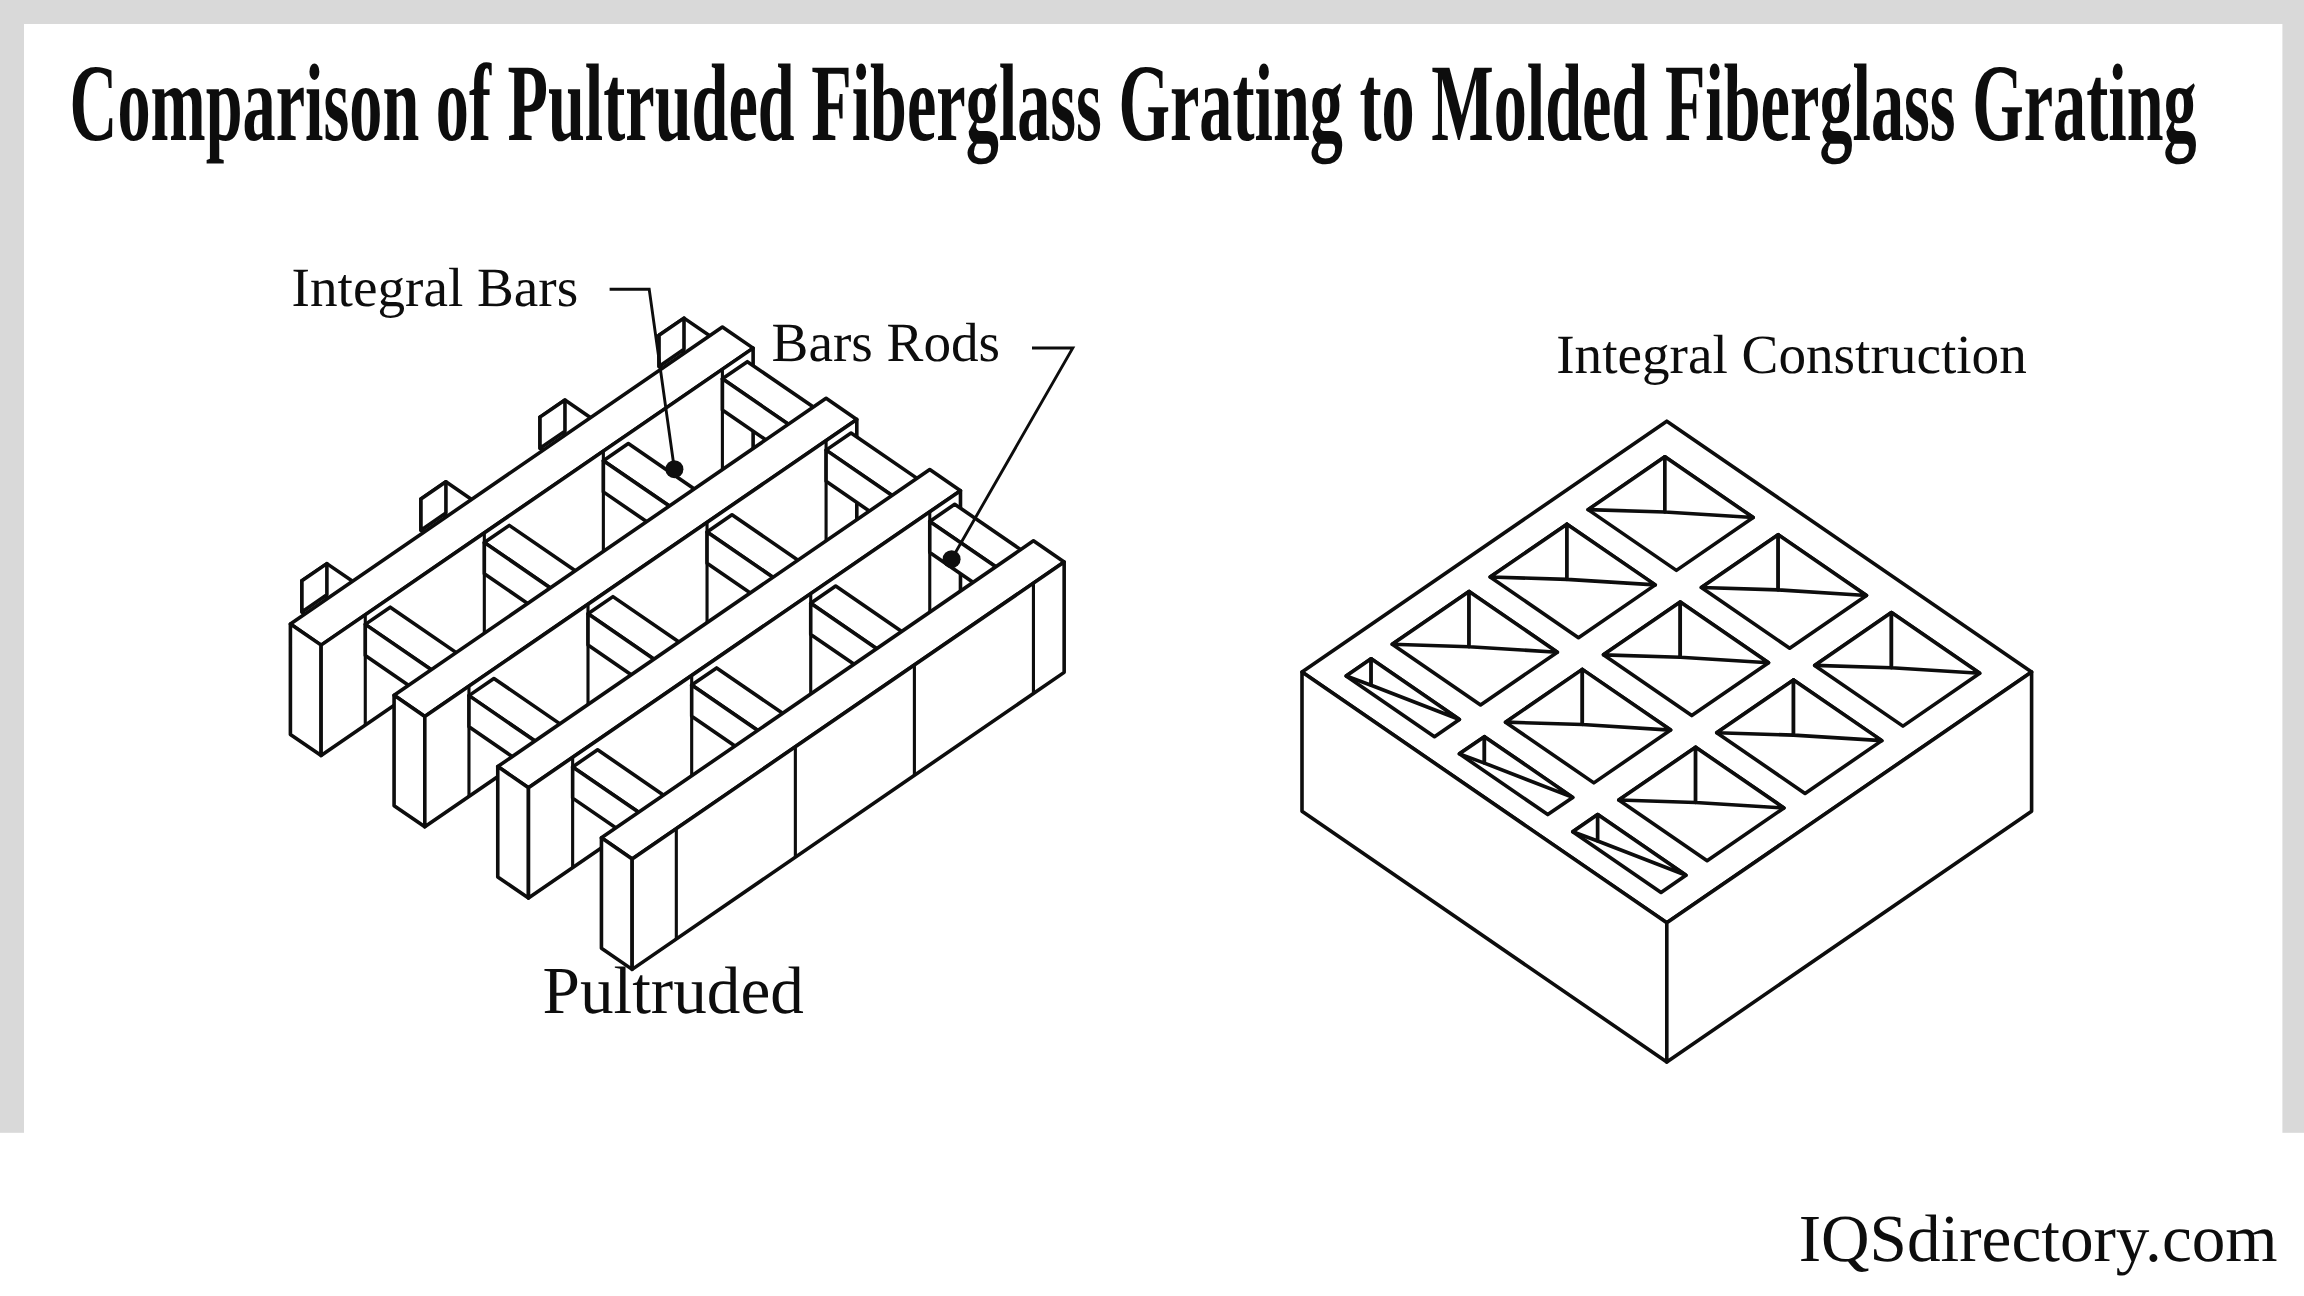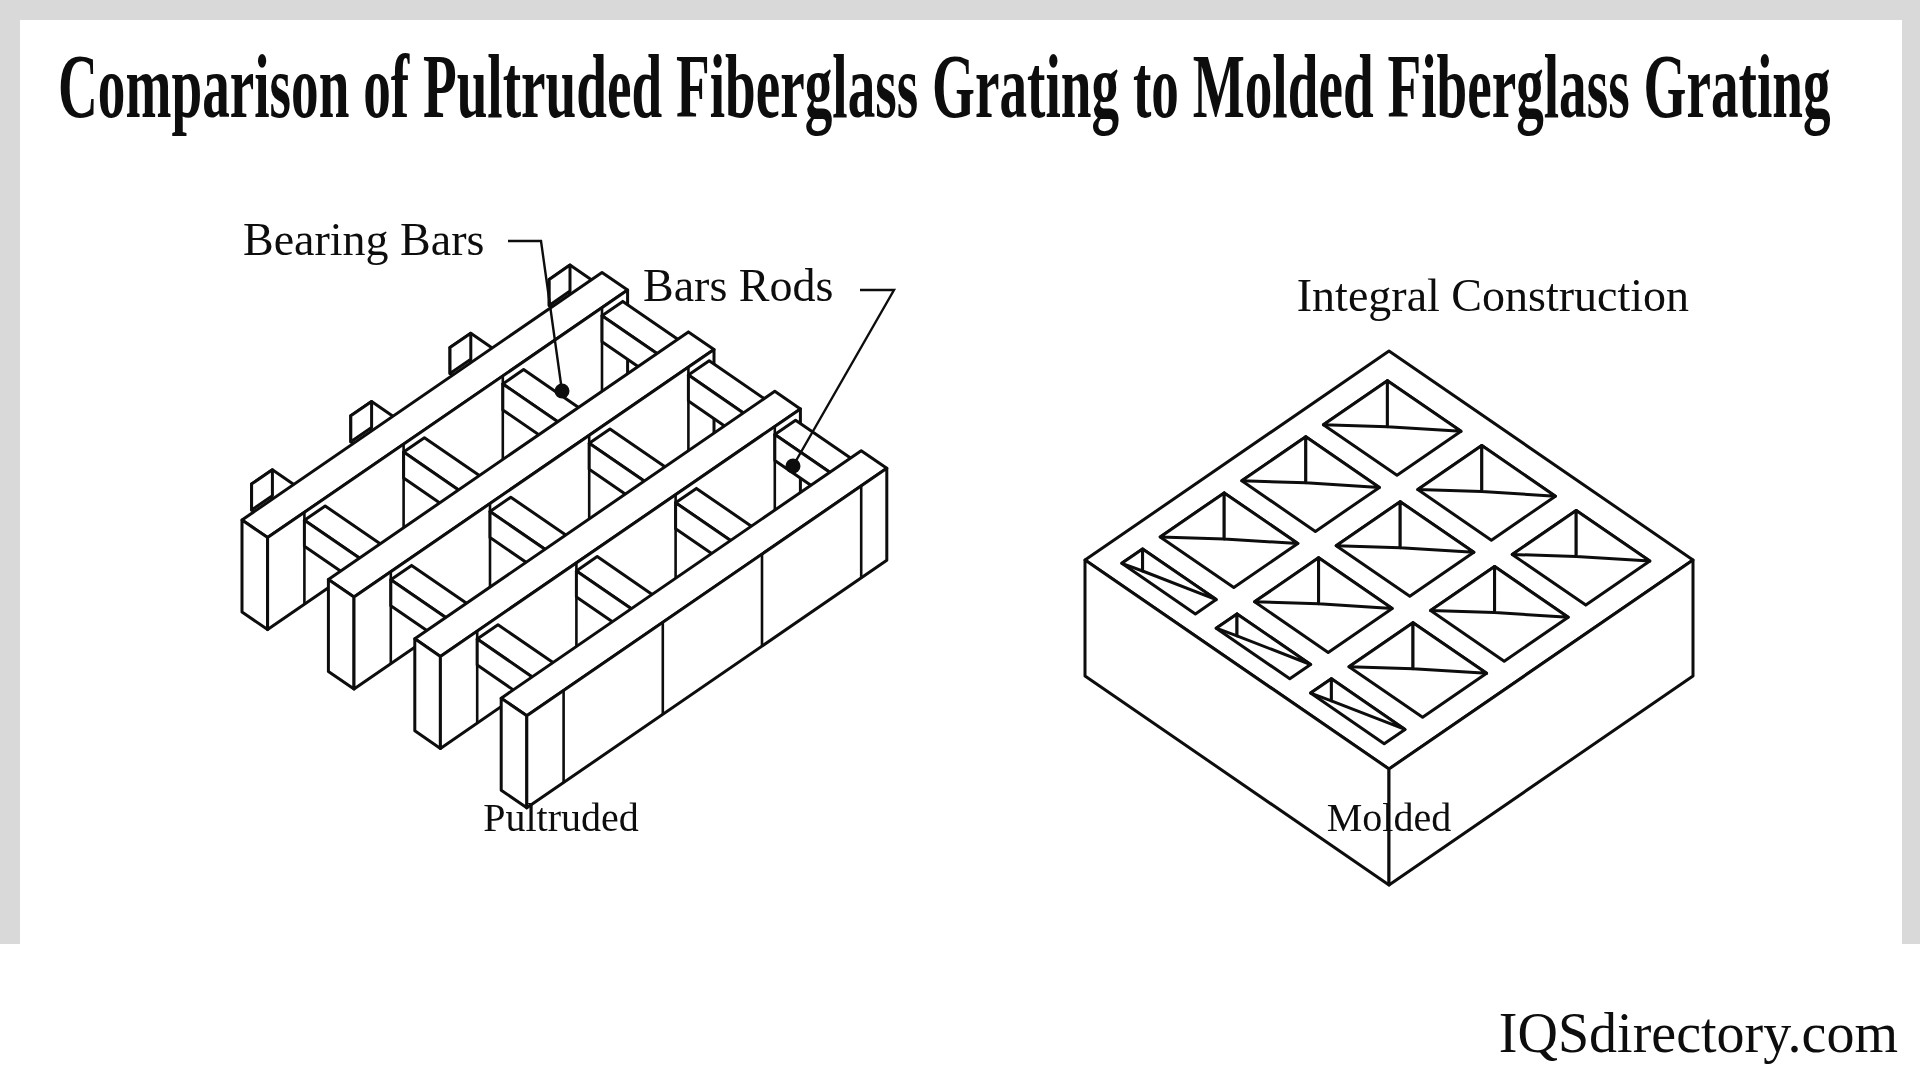--- a/index.html
+++ b/index.html
@@ -6,21 +6,21 @@
   body{width:1920px;height:1080px;overflow:hidden;font-family:"Liberation Serif",serif;}
   .page{position:absolute;left:0;top:0;width:1920px;height:944px;background:#d9d9d9;}
   .canvas{position:absolute;left:20px;top:20px;width:1882px;height:1040px;background:#ffffff;}
   .abs{position:absolute;white-space:nowrap;color:#0d0d0d;}
   .title{left:58px;top:40px;font-size:92px;font-weight:bold;line-height:1;
          transform:scaleX(0.60);transform-origin:left top;}
   .callout{font-size:46px;line-height:1;}
   .lbl-bearing{left:243px;top:217px;}
   .lbl-cross{left:643px;top:263px;}
   .lbl-integral{left:1089px;top:273px;width:600px;text-align:right;}
-  .caption{font-size:40px;line-height:1;width:400px;text-align:center;}
+  .caption{font-size:56px;line-height:1;width:400px;text-align:center;}
   .cap-pultruded{left:361px;top:798px;}
   .cap-molded{left:1189px;top:798px;}
   .watermark{right:22px;top:1005px;font-size:56px;line-height:1;text-align:right;}
   svg.diagram{position:absolute;left:0;top:0;width:1920px;height:1080px;}
 </style>
 </head>
 <body>
 
 <div class="page" style="background: rgb(217, 217, 217);">
   <div class="canvas" style="background: rgb(255, 255, 255);"></div>
@@ -136,24 +136,23 @@
     <g id="fig-leaders">
         <polyline points="508,241 541,241 562,391" fill="none" stroke="#0d0d0d" stroke-width="2.4"></polyline>
         <circle cx="562" cy="391" r="7.5" fill="#0d0d0d"></circle>
         <polyline points="860,290 894,290 793,466" fill="none" stroke="#0d0d0d" stroke-width="2.4"></polyline>
         <circle cx="793" cy="466" r="7.5" fill="#0d0d0d"></circle>
       </g>
   </svg>
 
   <div class="abs title">Comparison of Pultruded Fiberglass Grating to Molded Fiberglass Grating</div>
 
-  <div class="abs callout lbl-bearing">Bearing Bars</div>
+  <div class="abs callout lbl-bearing">Integral Bars</div>
 
   <div class="abs callout lbl-cross">Bars Rods</div>
 
   <div class="abs callout lbl-integral">Integral Construction</div>
 
   <div class="abs caption cap-pultruded">Pultruded</div>
 
-  <div class="abs caption cap-molded">Molded</div>
 
   <div class="abs watermark">IQSdirectory.com</div>
 </div>
 
 </body></html>

